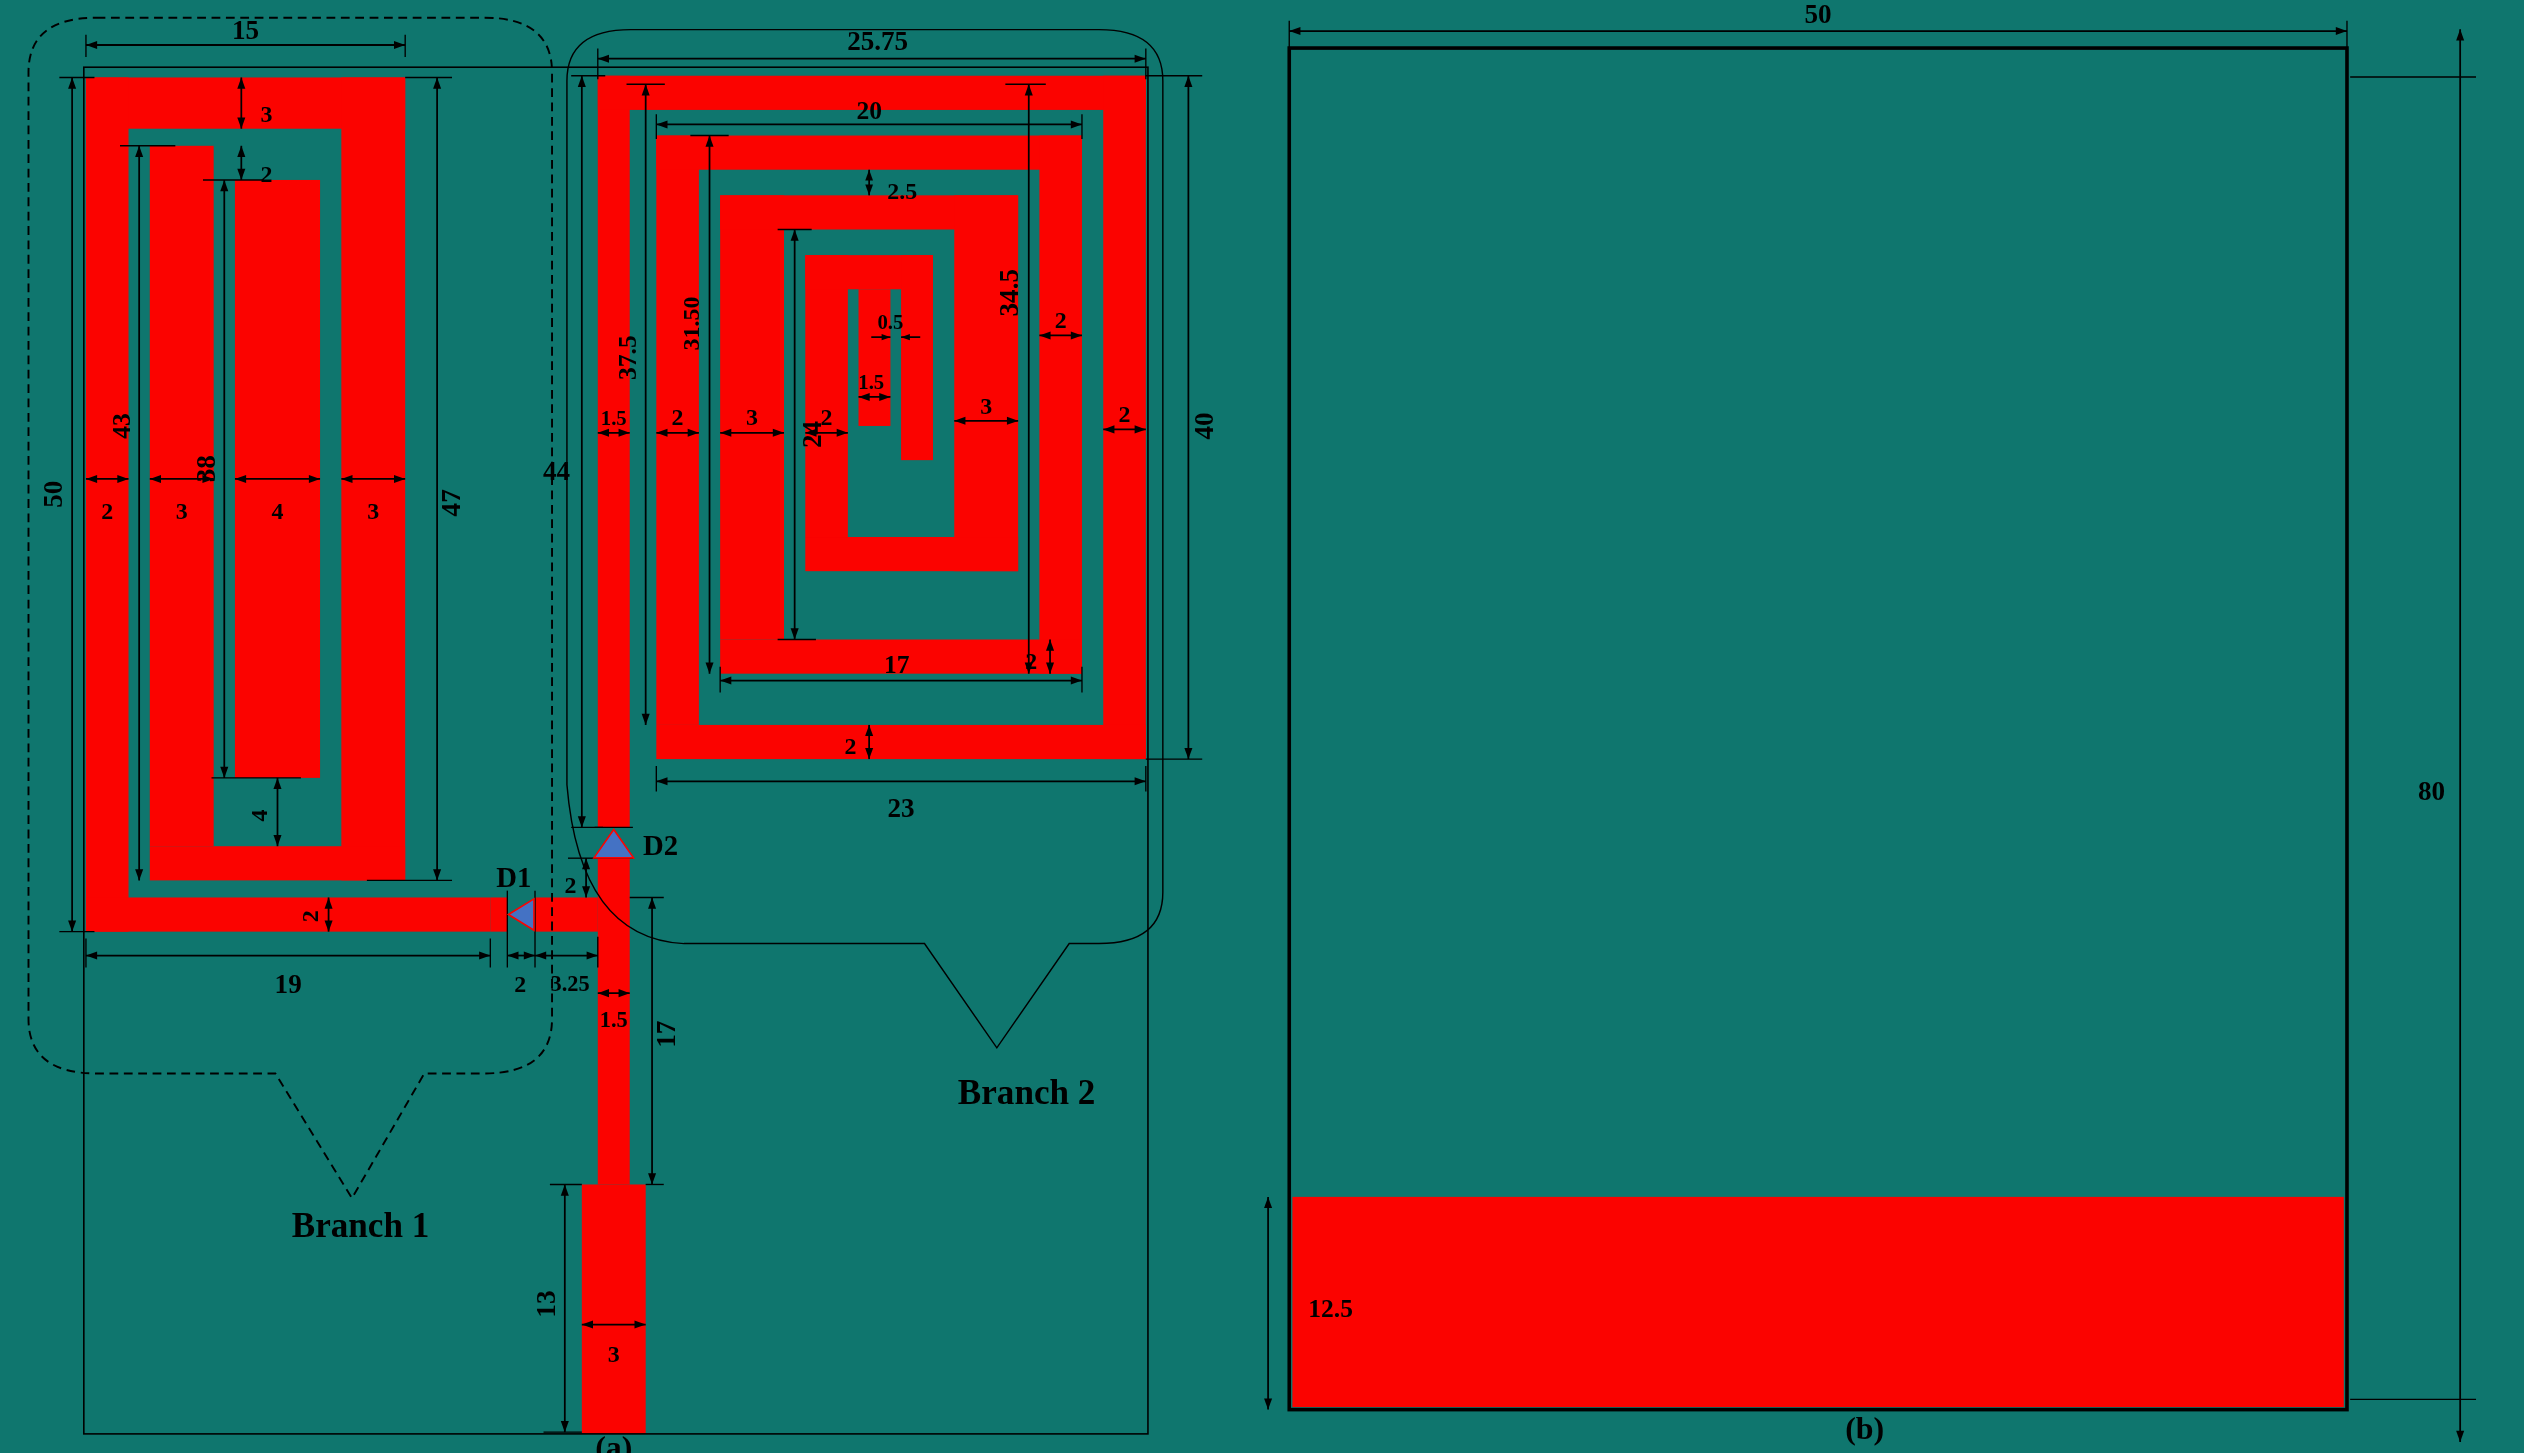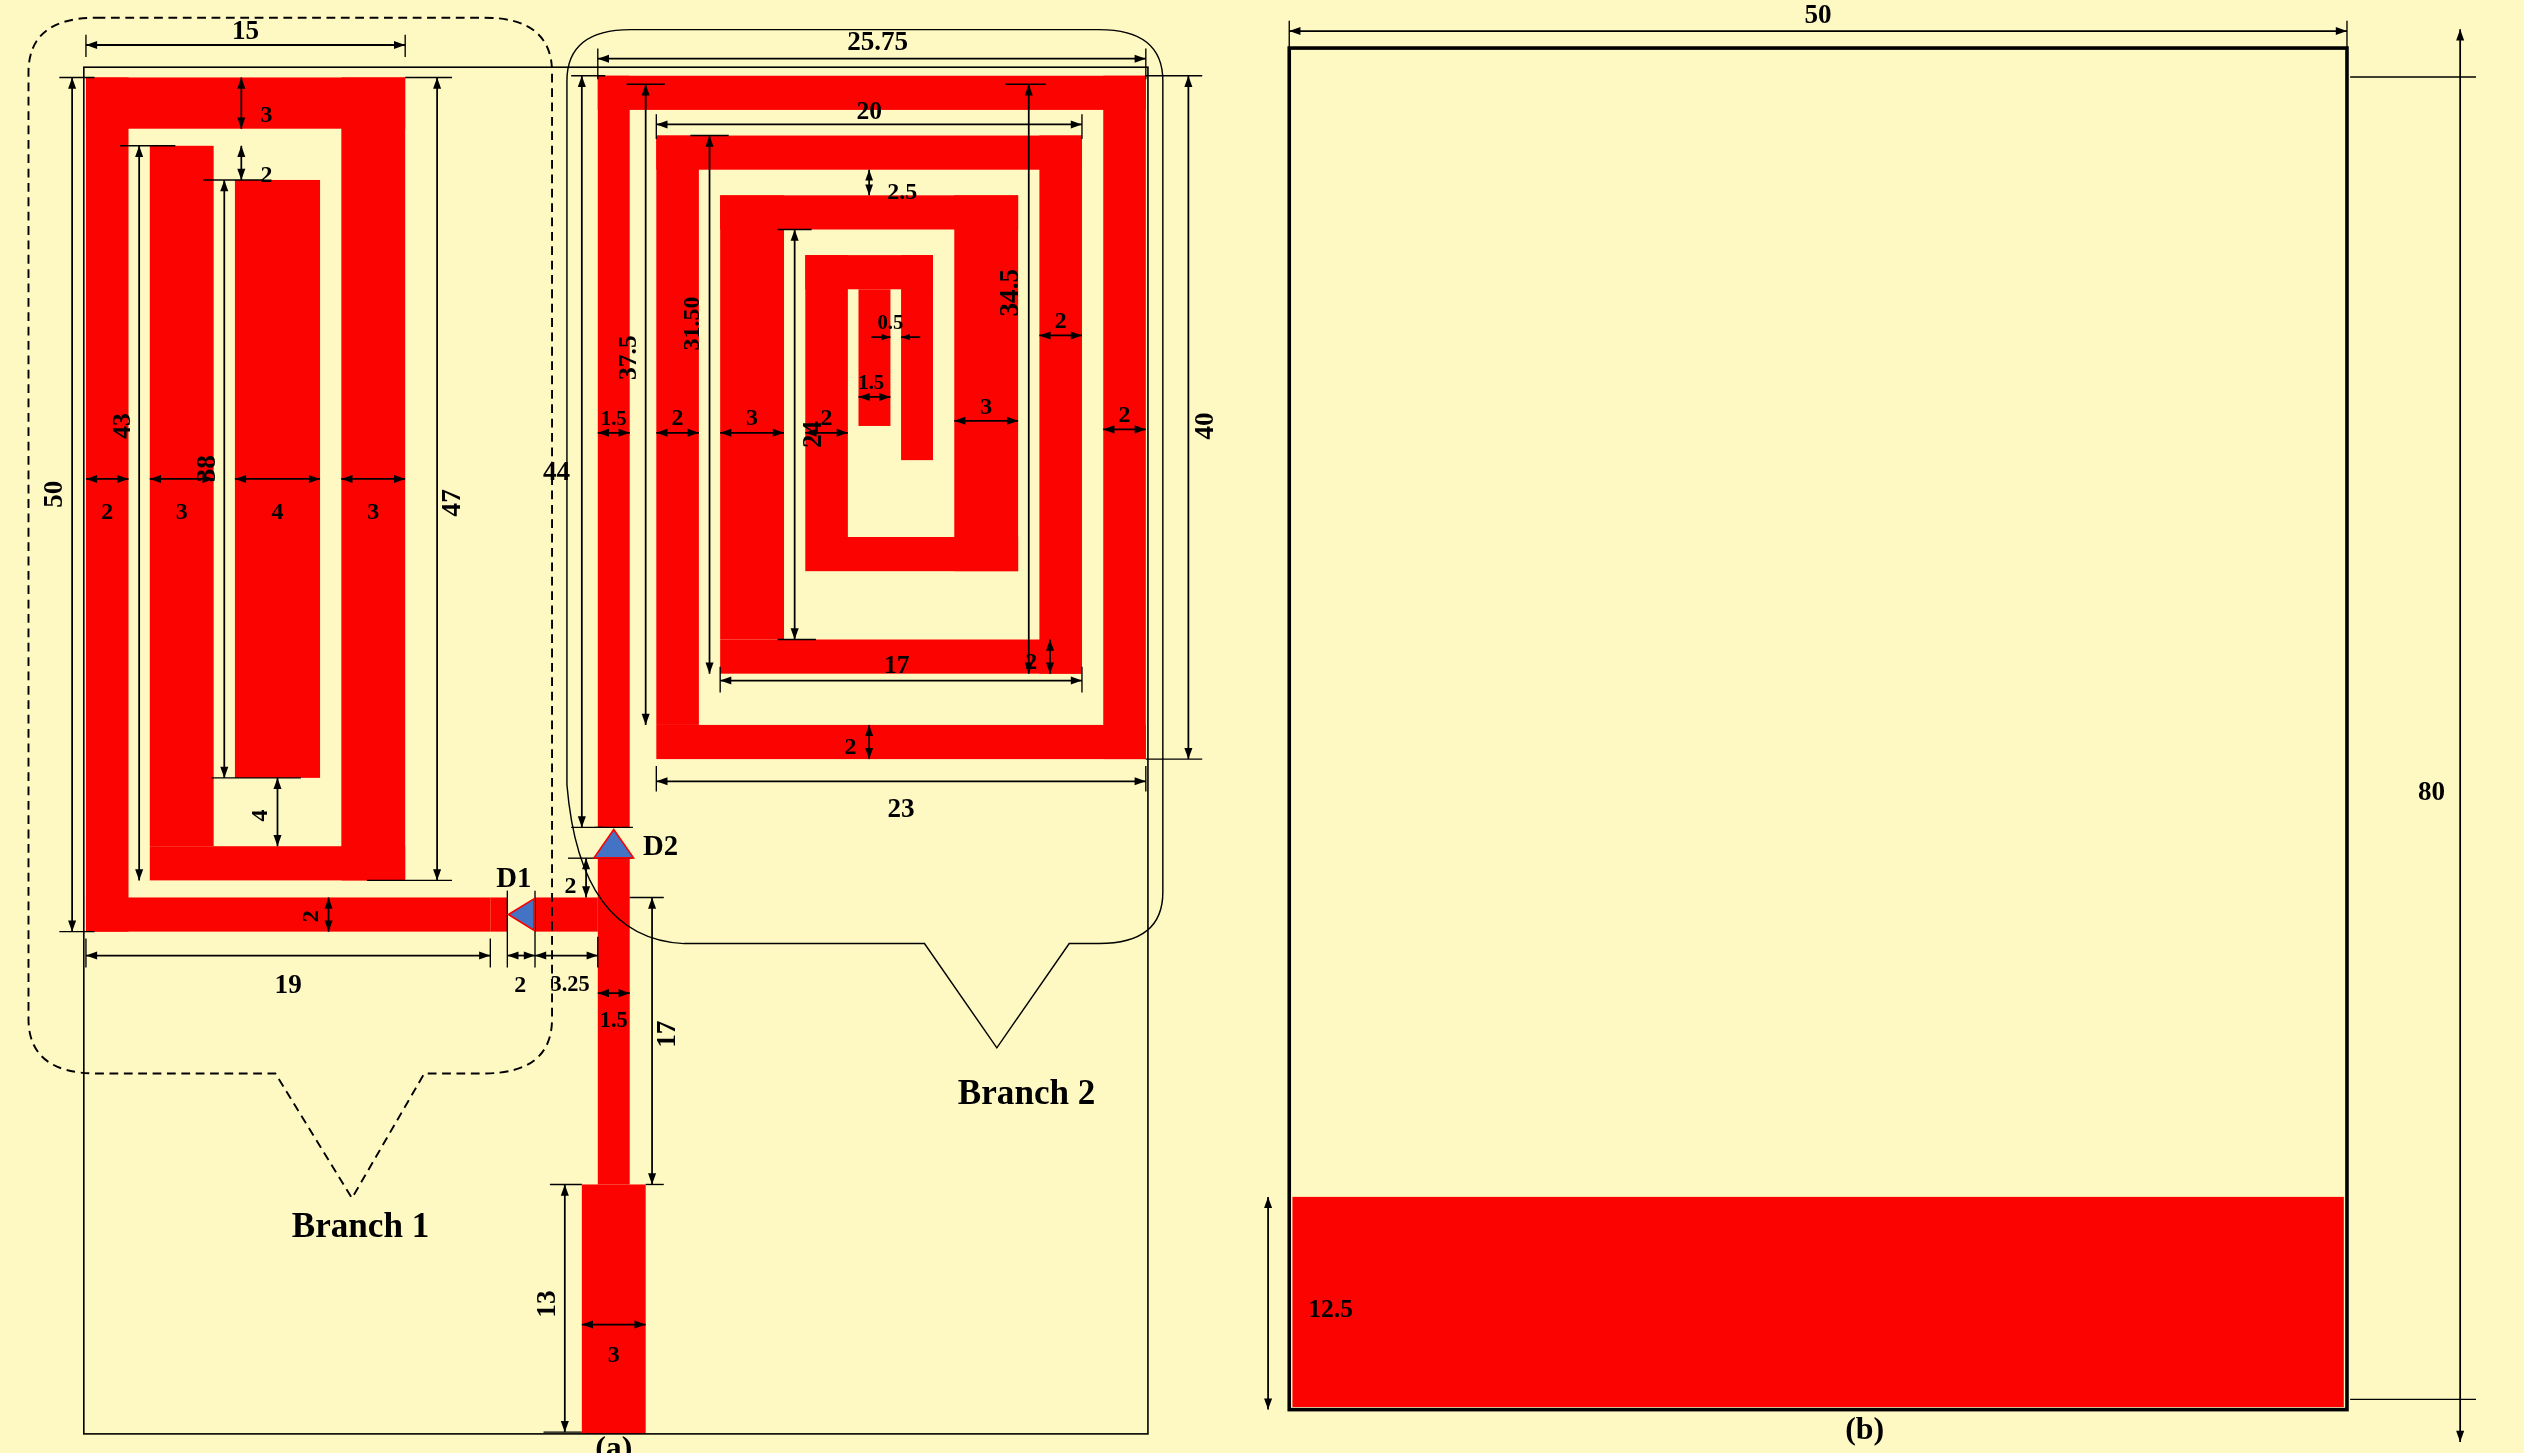--- a/index.html
+++ b/index.html
@@ -1,16 +1,16 @@
 <!DOCTYPE html>
 <html style="font-size:12.8px"><head>
 <meta charset="utf-8">
 <style>
   html,body{margin:0;padding:0;background:#ffffff;}
-  #canvas{position:relative;width:2525px;height:1454px;background:#fef9c3;overflow:hidden;text-align:center;}
+  #canvas{position:relative;width:2525px;height:1454px;background:#0f766e;overflow:hidden;text-align:center;}
   svg text{font-family:"Liberation Serif","DejaVu Serif",serif;font-weight:bold;fill:#000;}
 </style>
 </head>
 <body>
 
 <div id="canvas">
   <svg id="fig" width="2525" height="1454" viewBox="0 0 3163 1821" xmlns="http://www.w3.org/2000/svg">
       <rect x="107.666" y="96.84" width="399.9" height="64.19999999999999" fill="#FB0300"></rect>
       <rect x="107.666" y="96.84" width="53.32" height="1070" fill="#FB0300"></rect>
       <rect x="107.666" y="1124.04" width="506.54" height="42.8" fill="#FB0300"></rect>

